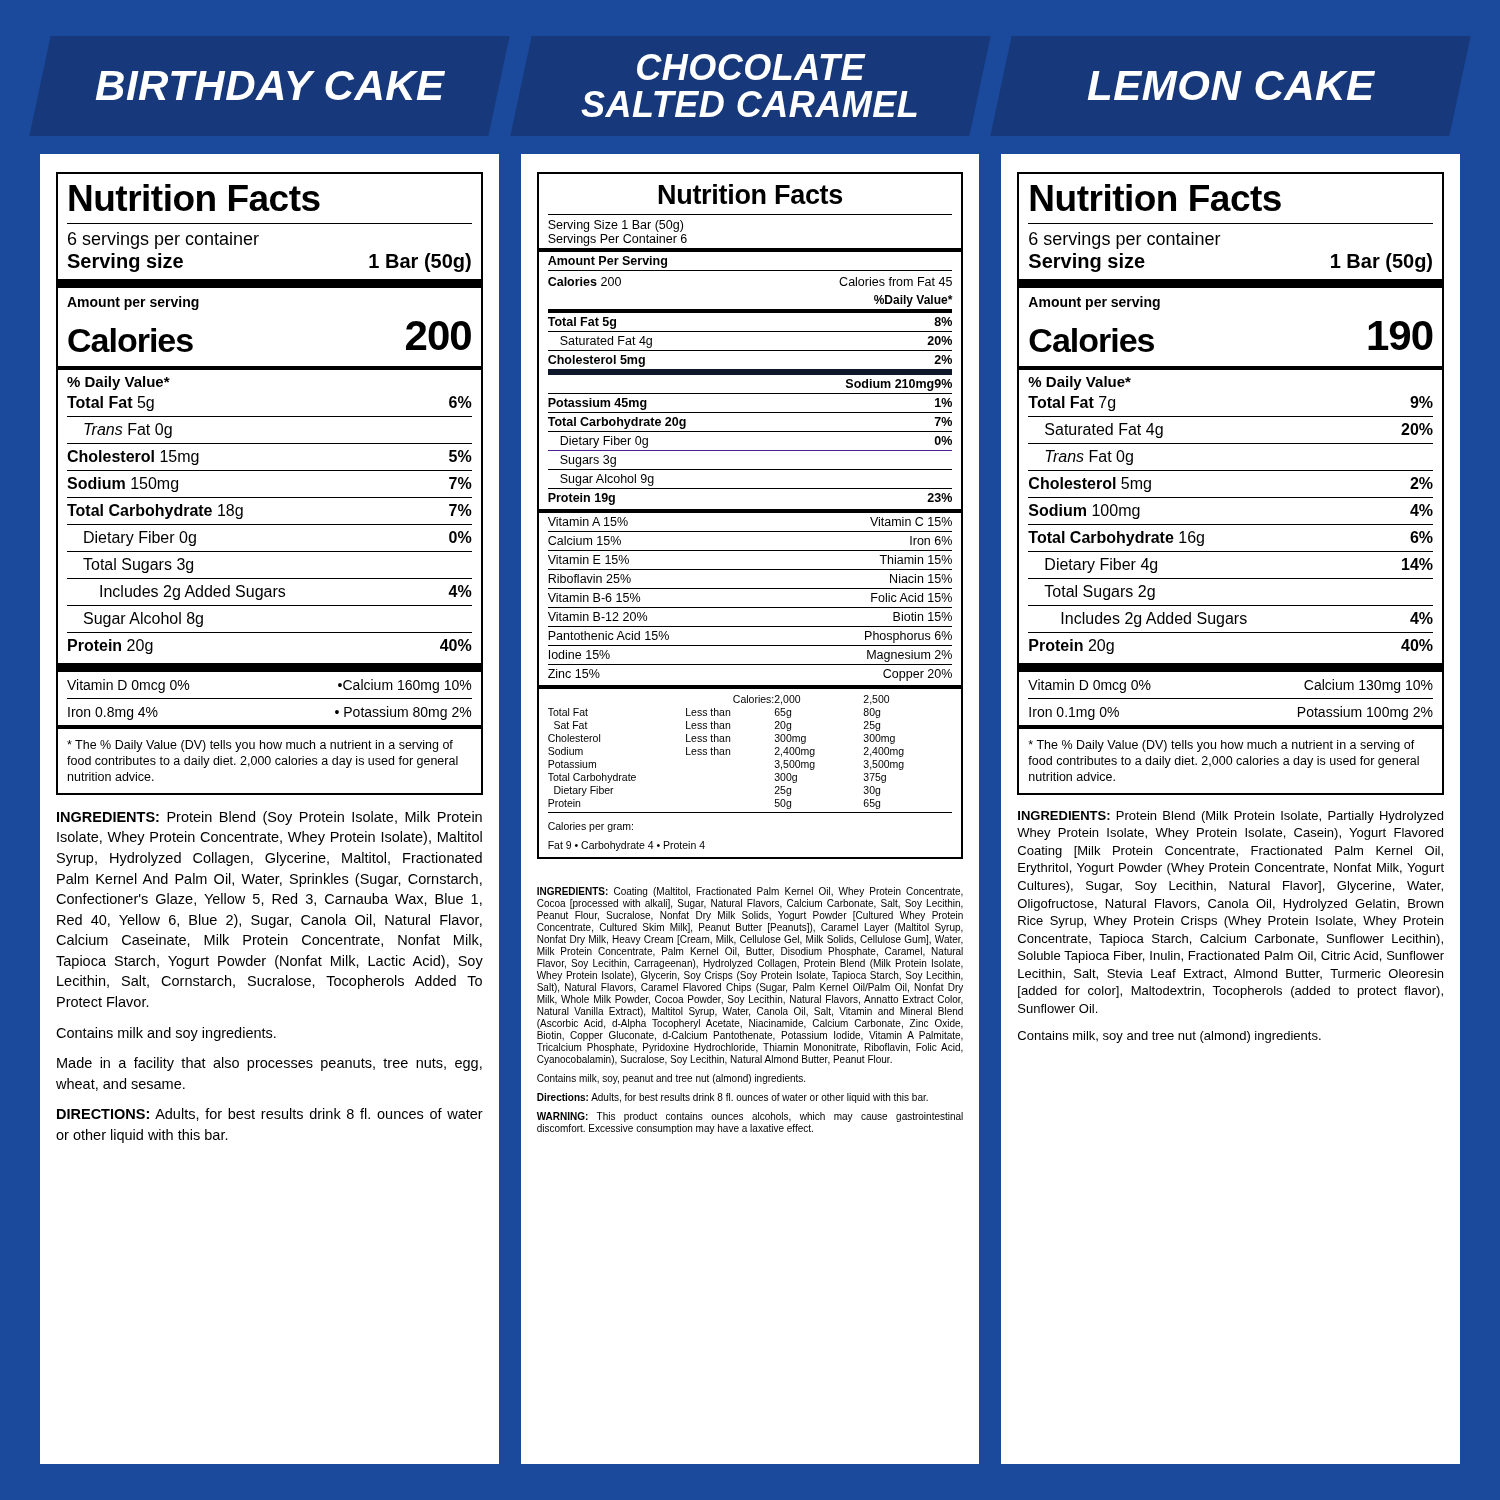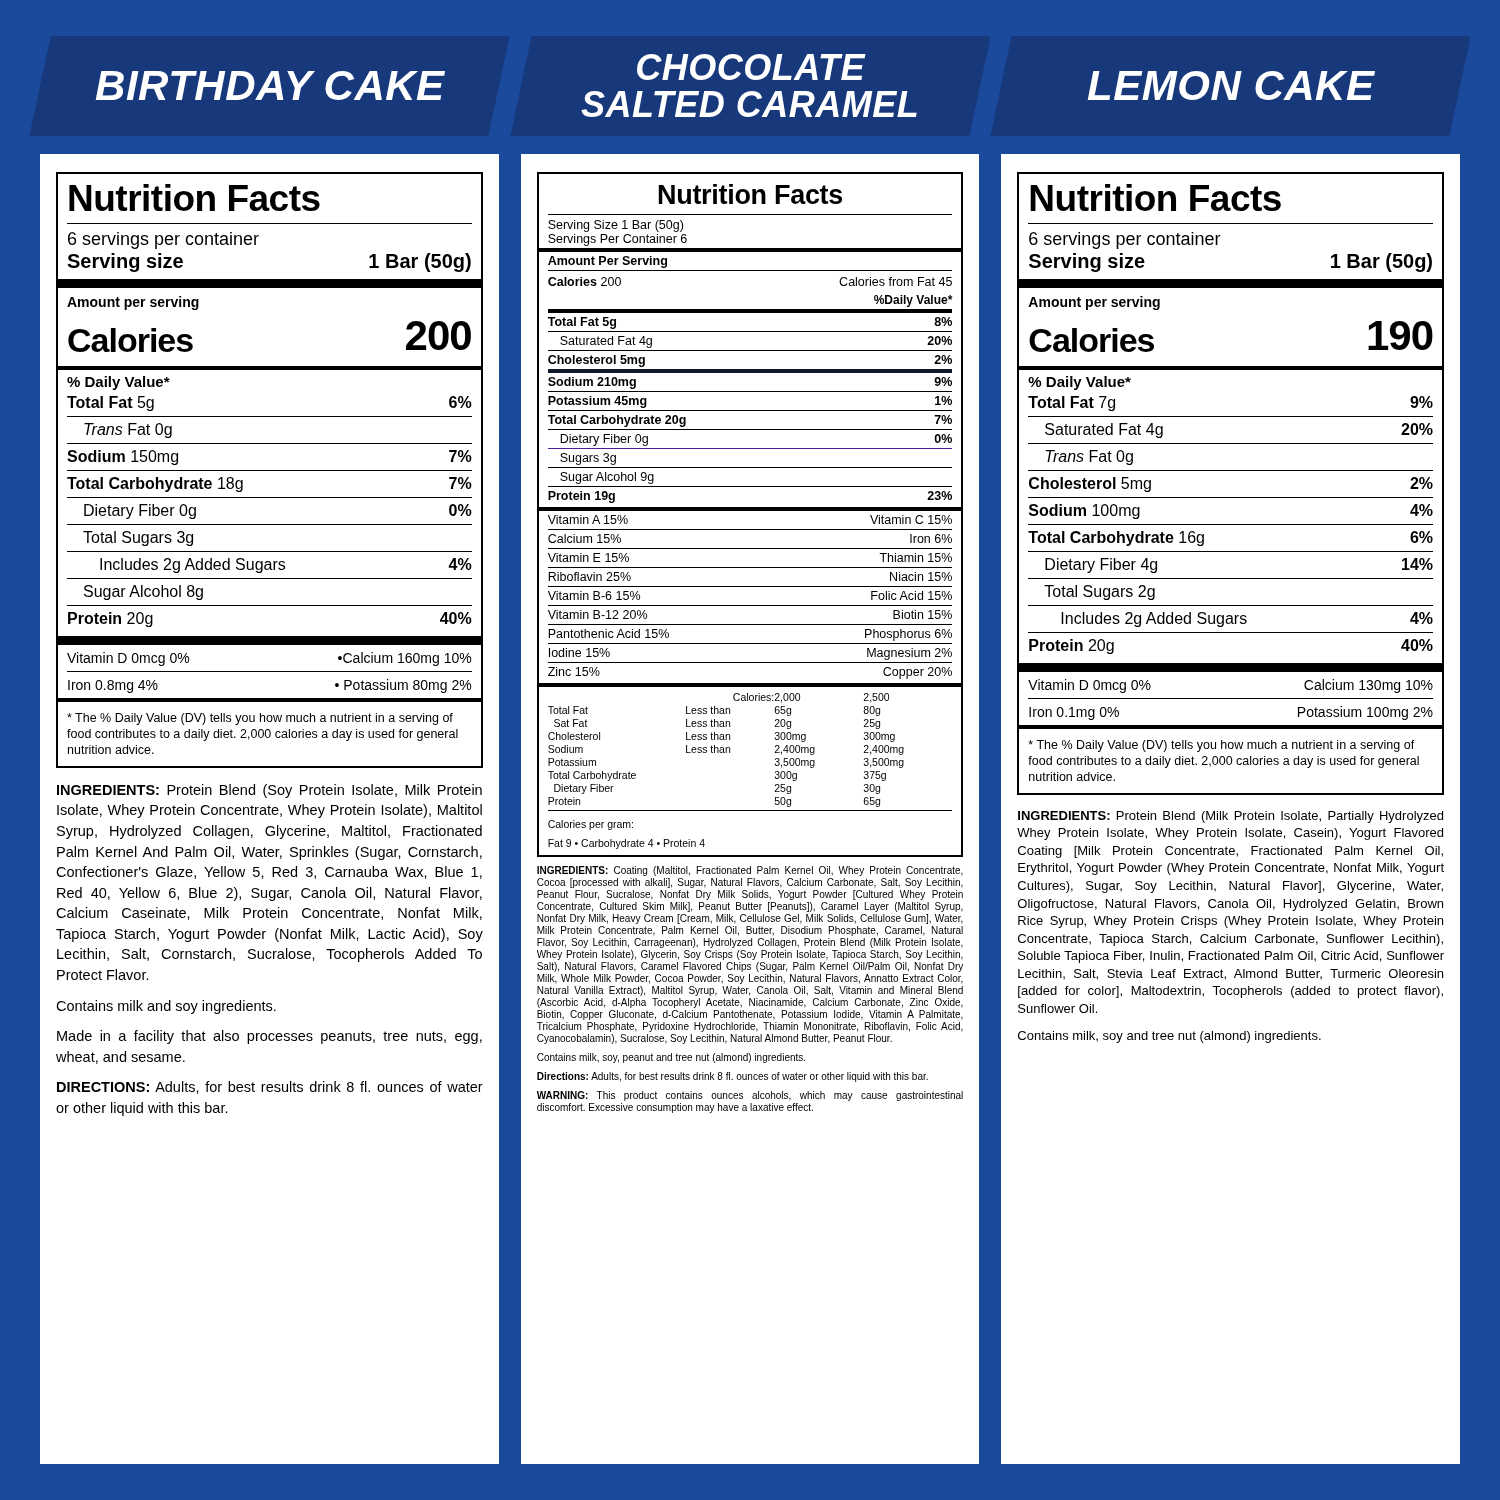--- a/index.html
+++ b/index.html
@@ -131,20 +131,24 @@
           <div class="pad" style="padding-top:0;padding-bottom:0;">
             <div class="line first">
                 <span><b class="bold">Total Fat</b> <span>5g</span></span>
                 <b class="bold">6%</b>
               </div>
             <div class="line">
                 <span class="ind1"><i class="ital">Trans</i> <span>Fat 0g</span></span>
                 <b class="bold"></b>
               </div>
             <div class="line">
+                <span><b class="bold">Cholesterol</b> <span>15mg</span></span>
+                <b class="bold">5%</b>
+              </div>
+            <div class="line">
                 <span><b class="bold">Sodium</b> <span>150mg</span></span>
                 <b class="bold">7%</b>
               </div>
             <div class="line">
                 <span><b class="bold">Total Carbohydrate</b> <span>18g</span></span>
                 <b class="bold">7%</b>
               </div>
             <div class="line">
                 <span class="ind1"><span>Dietary Fiber</span> <span>0g</span></span>
                 <b class="bold">0%</b>
@@ -223,21 +227,21 @@
                 <span class="b pct">8%</span>
               </div>
             <div class="l" style="border-top:1px solid #000;">
                 <span class="ind">Saturated Fat 4g</span>
                 <span class="b pct">20%</span>
               </div>
             <div class="l" style="border-top:1px solid #000;">
                 <span class="b">Cholesterol 5mg</span>
                 <span class="b pct">2%</span>
               </div>
-            <div class="l" style="border-top:4px solid #0f172a;">
+            <div class="l" style="border-top:6px solid #0f172a;justify-content:flex-end;">
                 <span class="b">Sodium 210mg</span>
                 <span class="b pct">9%</span>
               </div>
             <div class="l" style="border-top:1px solid #000;">
                 <span class="b">Potassium 45mg</span>
                 <span class="b pct">1%</span>
               </div>
             <div class="l" style="border-top:1px solid #000;">
                 <span class="b">Total Carbohydrate 20g</span>
                 <span class="b pct">7%</span>
@@ -361,21 +365,21 @@
                     <td>65g</td>
                   </tr>
             </tbody>
               </table>
             <div class="rule-thin" style="margin:3px 0;"></div>
             <div class="calgram">Calories per gram:</div>
             <div class="calgram">Fat 9  •  Carbohydrate 4  •  Protein 4</div>
           </div>
         </div>
 
-        <div class="ing ing-small" style="margin-top:8px;">
+        <div class="ing ing-small" style="margin-top:27px;">
           <p><b>INGREDIENTS:</b><span>  Coating (Maltitol, Fractionated Palm Kernel Oil, Whey Protein Concentrate, Cocoa [processed with alkali], Sugar, Natural Flavors, Calcium Carbonate, Salt, Soy Lecithin, Peanut Flour, Sucralose, Nonfat Dry Milk Solids, Yogurt Powder [Cultured Whey Protein Concentrate, Cultured Skim Milk], Peanut Butter [Peanuts]), Caramel Layer (Maltitol Syrup, Nonfat Dry Milk, Heavy Cream [Cream, Milk, Cellulose Gel, Milk Solids, Cellulose Gum], Water, Milk Protein Concentrate, Palm Kernel Oil, Butter, Disodium Phosphate, Caramel, Natural Flavor, Soy Lecithin, Carrageenan), Hydrolyzed Collagen, Protein Blend (Milk Protein Isolate, Whey Protein Isolate), Glycerin, Soy Crisps (Soy Protein Isolate, Tapioca Starch, Soy Lecithin, Salt), Natural Flavors, Caramel Flavored Chips (Sugar, Palm Kernel Oil/Palm Oil, Nonfat Dry Milk, Whole Milk Powder, Cocoa Powder, Soy Lecithin, Natural Flavors, Annatto Extract Color, Natural Vanilla Extract), Maltitol Syrup, Water, Canola Oil, Salt, Vitamin and Mineral Blend (Ascorbic Acid, d-Alpha Tocopheryl Acetate, Niacinamide, Calcium Carbonate, Zinc Oxide, Biotin, Copper Gluconate, d-Calcium Pantothenate, Potassium Iodide, Vitamin A Palmitate, Tricalcium Phosphate, Pyridoxine Hydrochloride, Thiamin Mononitrate, Riboflavin, Folic Acid, Cyanocobalamin), Sucralose, Soy Lecithin, Natural Almond Butter, Peanut Flour.</span></p>
           <p>Contains milk, soy, peanut and tree nut (almond) ingredients.</p>
           <p><b>Directions:</b><span> Adults, for best results drink 8 fl. ounces of water or other liquid with this bar.</span></p>
           <p><b>WARNING:</b><span> This product contains ounces alcohols, which may cause gastrointestinal discomfort. Excessive consumption may have a laxative effect.</span></p>
         </div>
       </div>
     </div>
 
     <div class="col">
       <div class="banner b3">

